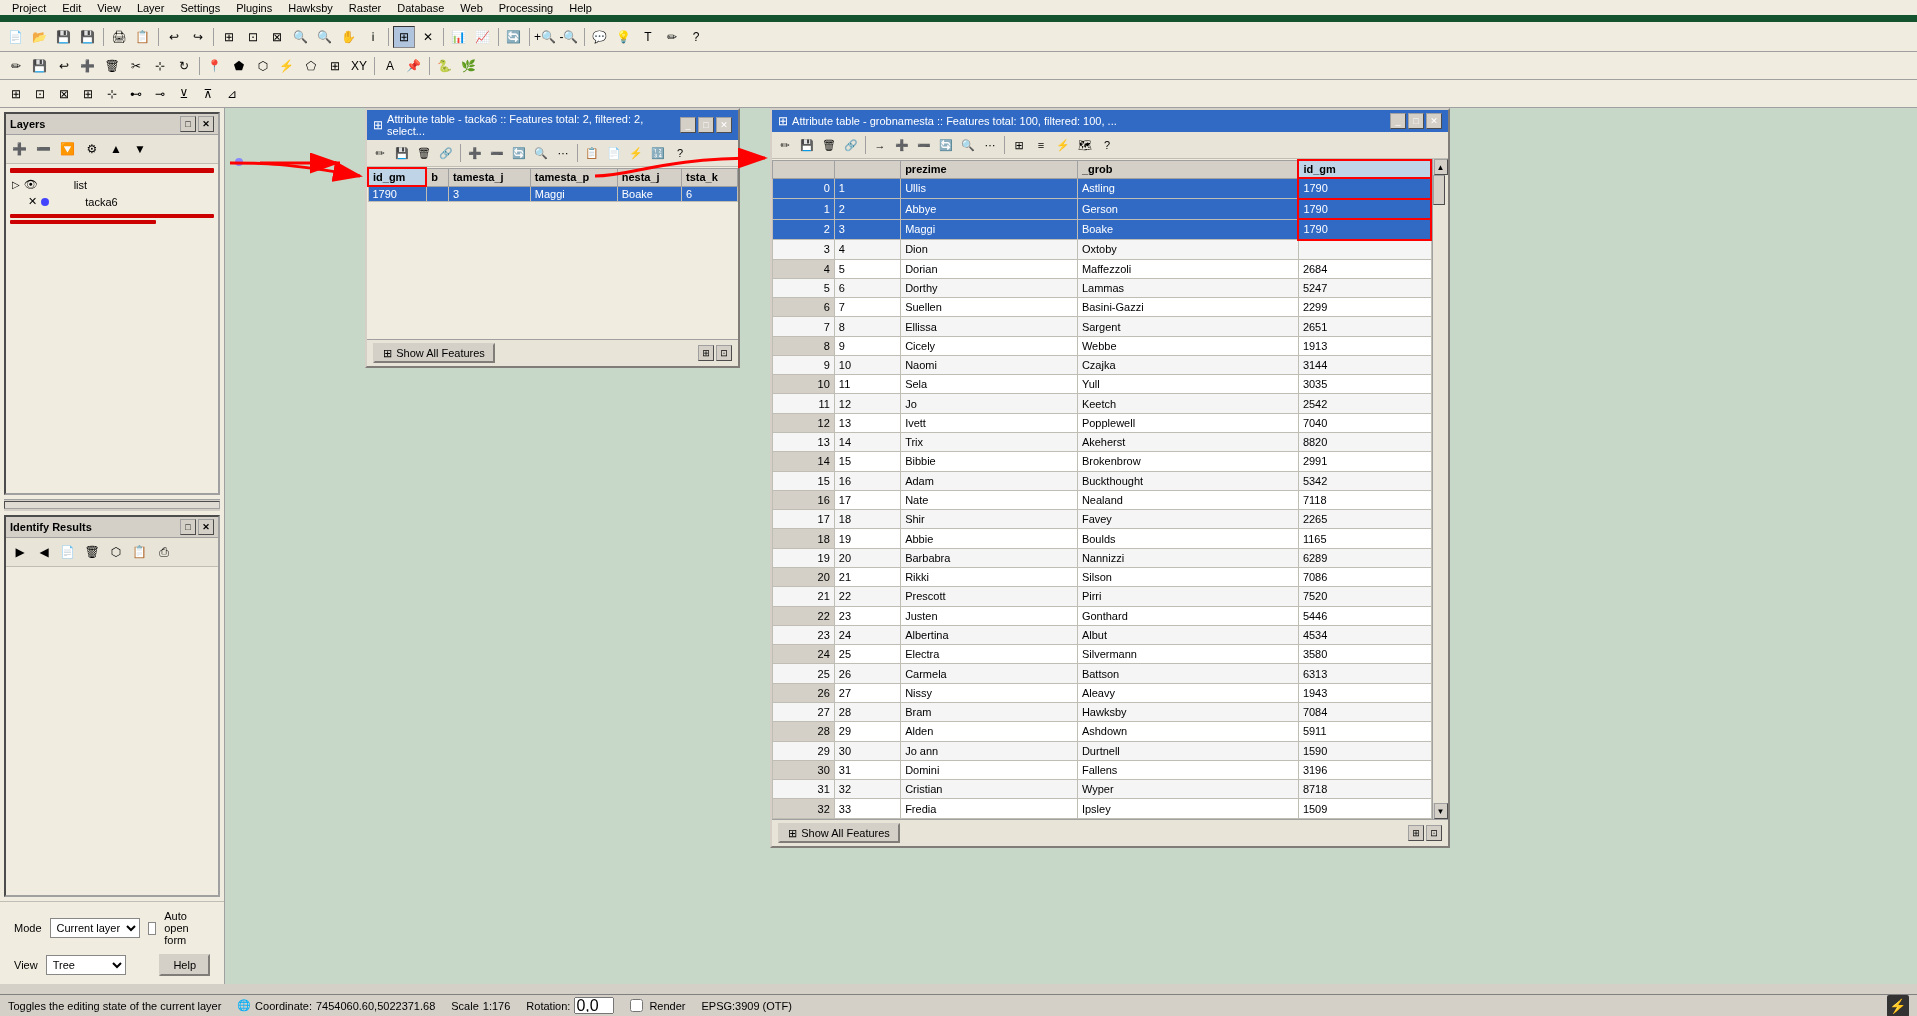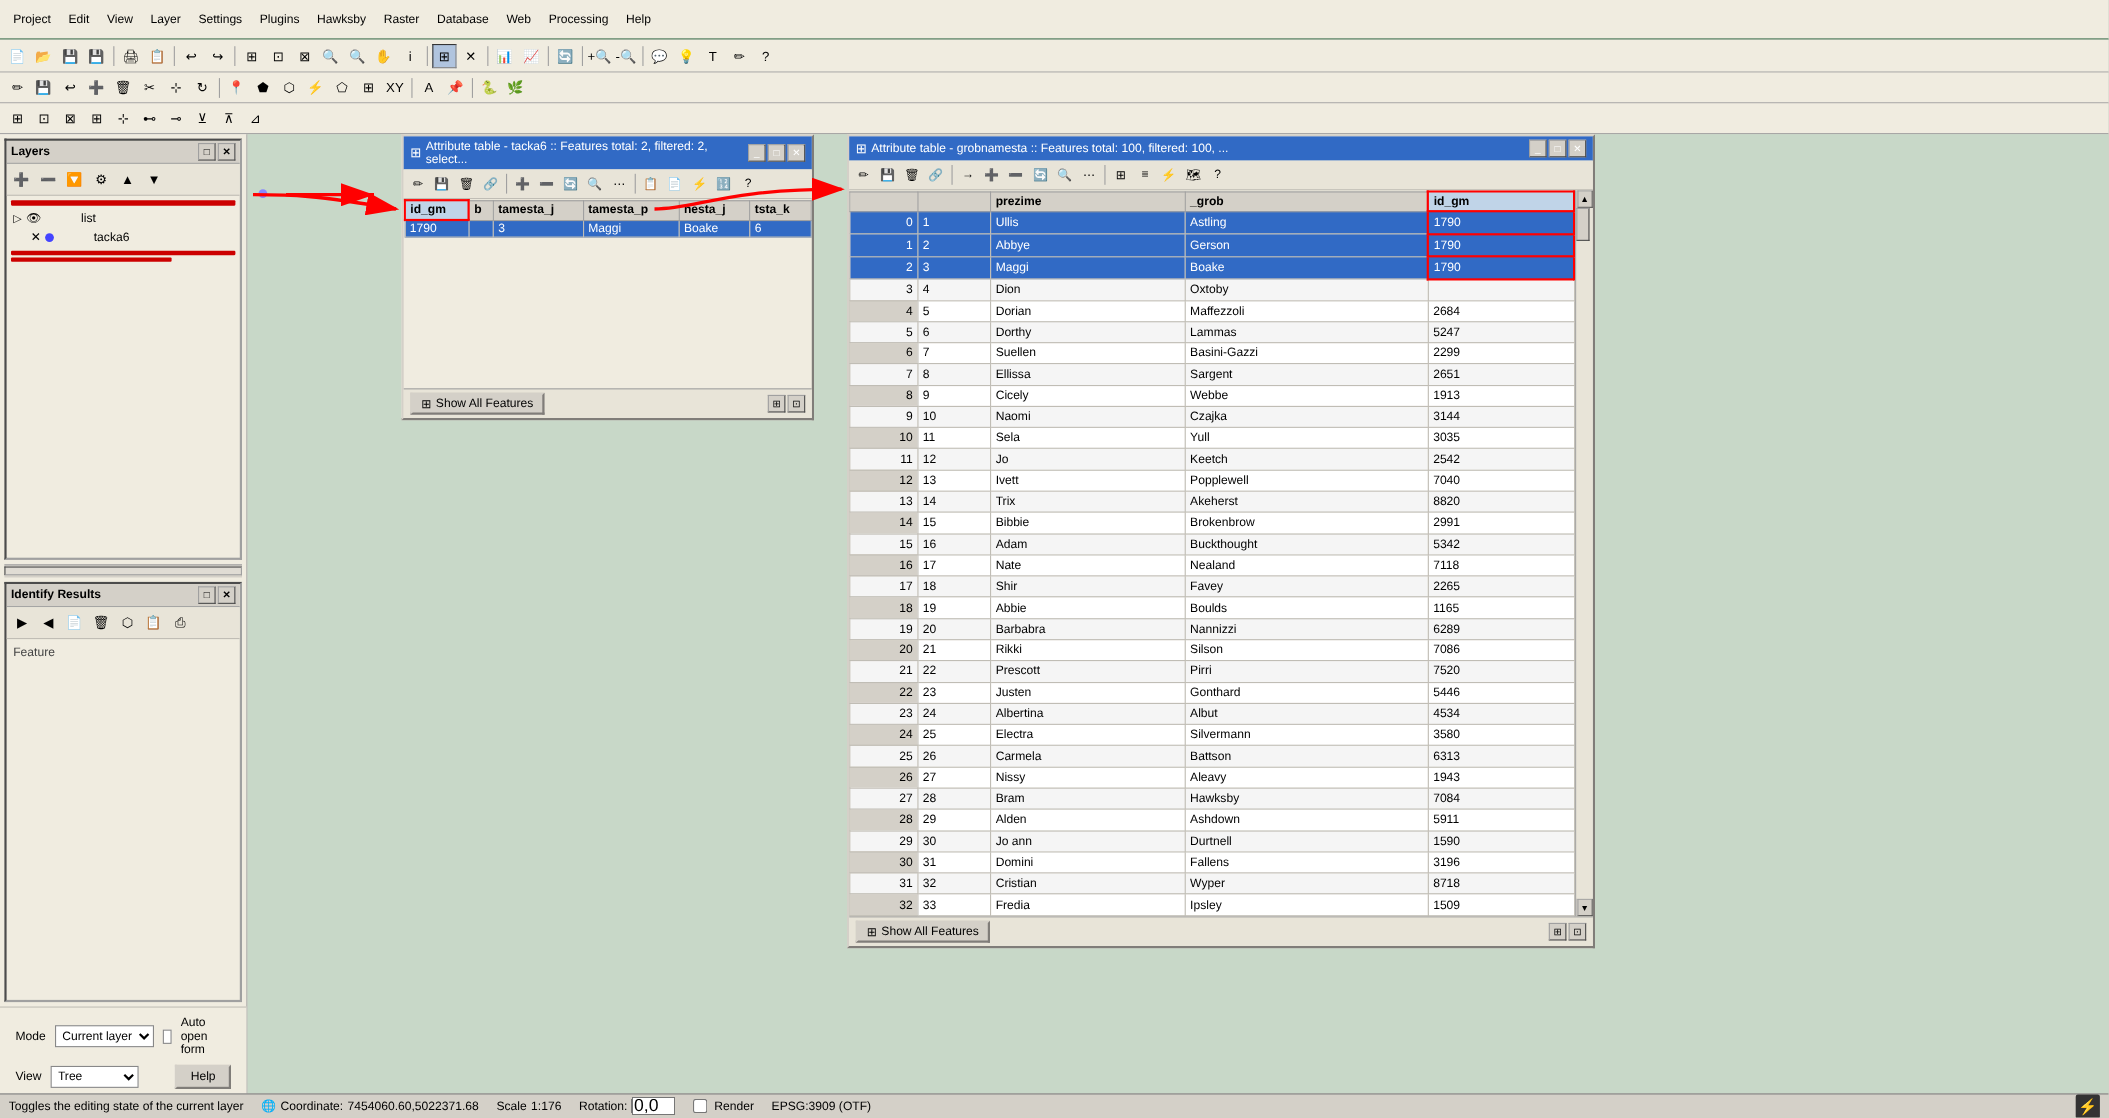--- a/index.html
+++ b/index.html
@@ -1,19 +1,19 @@
 <!DOCTYPE html>
 <html><head>
   <meta charset="utf-8">
   <style>
     * { box-sizing: border-box; margin: 0; padding: 0; }
     body { font-family: 'Segoe UI', Arial, sans-serif; font-size: 11px; background: #d4d0c8; width: 1917px; height: 1016px; overflow: hidden; position: relative; }
     
     
-    .menu-bar { background: #f0ece0; height: 36px; display: flex; align-items: center; border-bottom: 1px solid #14532d; padding: 0 4px; }
+    .menu-bar { background: #f0ece0; height: 22px; display: flex; align-items: center; border-bottom: 7px solid #14532d; padding: 0 4px; }
     .menu-item { padding: 2px 8px; cursor: pointer; color: #000; }
     
     
     .toolbar { background: #f0ece0; border-bottom: 1px solid #a0a0a0; display: flex; align-items: center; padding: 2px 4px; flex-wrap: wrap; min-height: 28px; }
     .toolbar-btn { width: 22px; height: 22px; display: inline-flex; align-items: center; justify-content: center; cursor: pointer; border: 1px solid transparent; margin: 1px; background: transparent; font-size: 12px; }
     .toolbar-separator { width: 1px; height: 18px; background: #a0a0a0; margin: 0 3px; }
     
     
     .main-area { display: flex; height: calc(100% - 140px); }
     
@@ -219,23 +219,20 @@
         </div>
       </div>
       <div class="panel-toolbar">
         <span class="toolbar-btn">▶</span>
         <span class="toolbar-btn">◀</span>
         <span class="toolbar-btn">📄</span>
         <span class="toolbar-btn">🗑</span>
         <span class="toolbar-btn">⬡</span>
         <span class="toolbar-btn">📋</span>
         <span class="toolbar-btn">⎙</span>
-      </div>
-      <div class="panel-content">
-        <div style="padding:4px; font-size:11px; color:#444;">Feature</div>
       </div>
     </div>
 
     <div style="padding:4px 6px; background:#f0ece0; border-top:1px solid #c0bdb5;">
       <div class="mode-row">
         <span class="mode-label">Mode</span>
         <select class="mode-select">
           <option>Current layer</option>
         </select>
         <label class="auto-open-label">

